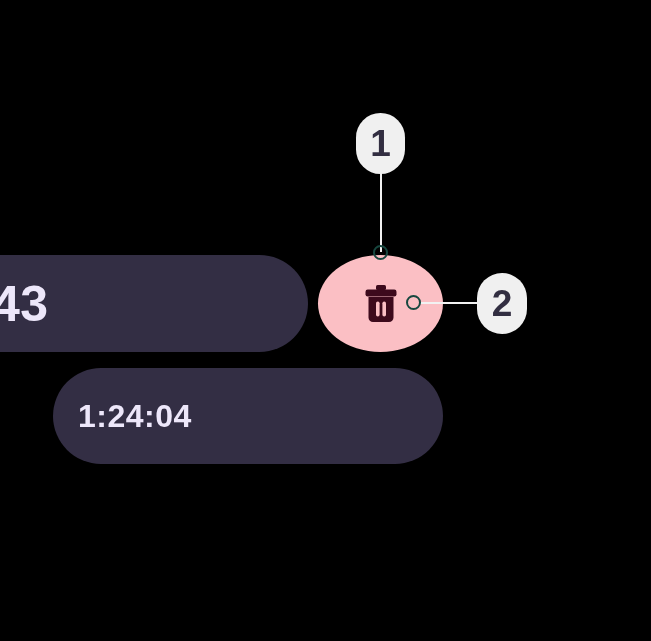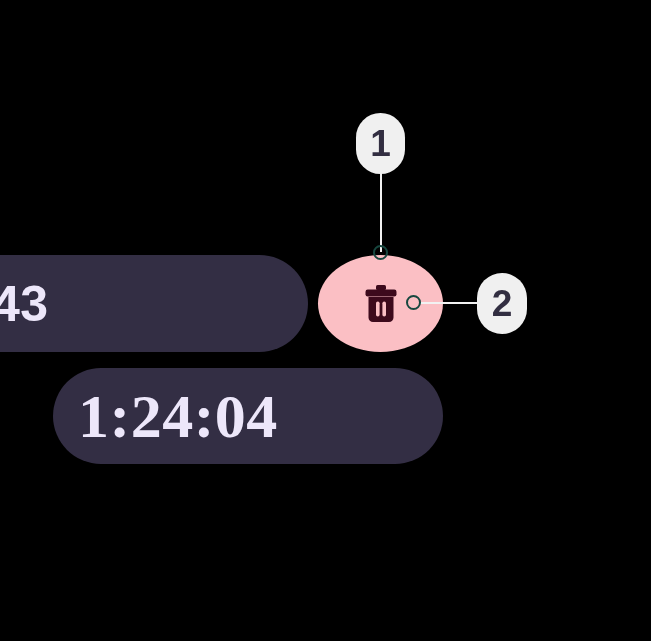--- a/index.html
+++ b/index.html
@@ -52,23 +52,22 @@
   
   #chip-duration {
     left: 53px;
     top: 368px;
     width: 390px;
     height: 96px;
     border-radius: 48px;
     padding-left: 25px;
   }
   #chip-duration .chip-label {
-    font-size: 62px;
+    font-size: 32px;
     line-height: 1;
-    font-family: Liberation Serif, serif;
   }
 
   
   #delete-bubble {
     position: absolute;
     left: 318px;
     top: 255px;
     width: 125px;
     height: 97px;
     background: #FBBFC4;

